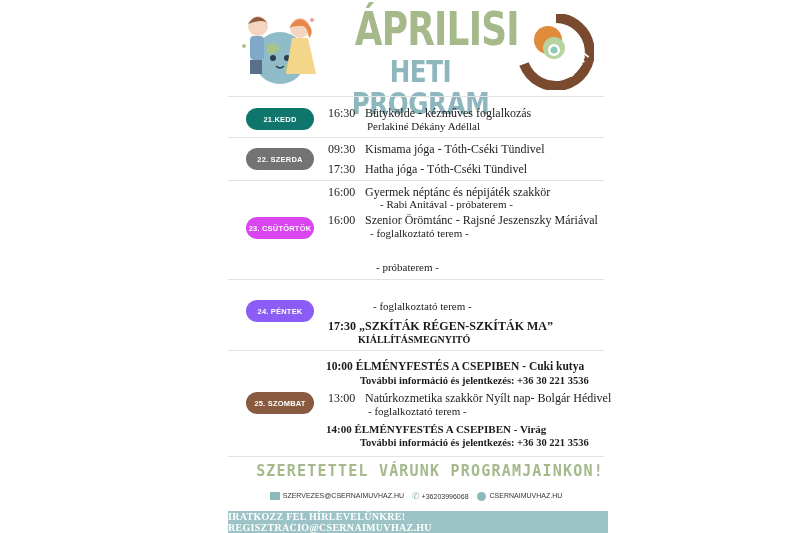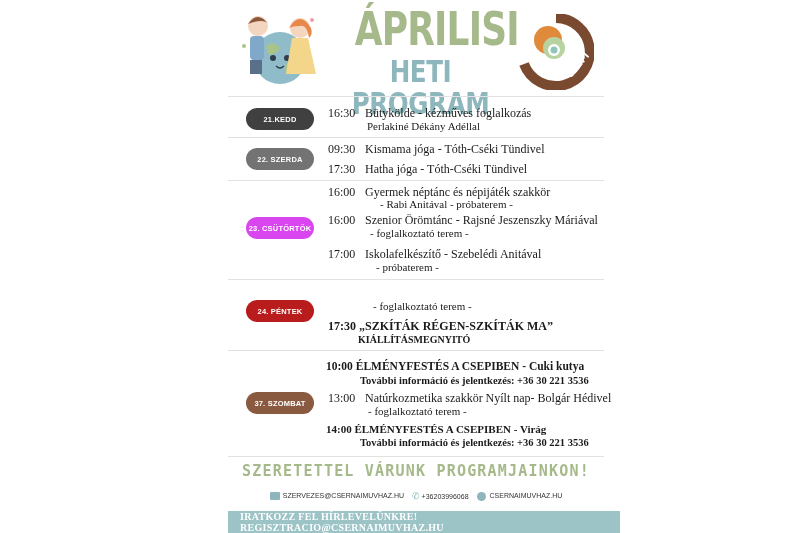--- a/index.html
+++ b/index.html
@@ -15,24 +15,24 @@
 
   
   .sep { position:absolute; left:0; width:376px; height:1px; background:#e2e2e2; }
   .pill { position:absolute; left:18px; width:68px; height:22px; border-radius:11px; color:#fff; font-family:"Liberation Sans", sans-serif; font-size:7.5px; font-weight:bold; display:flex; align-items:center; justify-content:center; letter-spacing:0.2px; }
   .ev { position:absolute; left:100px; font-size:12px; line-height:13px; white-space:nowrap; }
   .ev .t { display:inline-block; min-width:34px; }
   .ev.bold { font-weight:bold; }
   .sub { position:absolute; font-size:11px; line-height:13px; white-space:nowrap; }
 
   
-  .slogan { position:absolute; left:0; top:462px; width:376px; text-align:center; font-family:"DejaVu Sans Mono", monospace; font-weight:bold; font-size:15px; color:#a5b98a; letter-spacing:1.2px; }
+  .slogan { position:absolute; left:0; top:462px; width:376px; text-align:right; font-family:"DejaVu Sans Mono", monospace; font-weight:bold; font-size:15px; color:#a5b98a; letter-spacing:1.2px; }
   .contacts { position:absolute; left:0; top:491px; width:376px; display:flex; justify-content:center; align-items:center; gap:8px; font-family:"Liberation Sans", sans-serif; font-size:7px; color:#333; }
   .contacts span.ic { display:inline-block; width:10px; height:8px; margin-right:3px; vertical-align:middle; }
-  .banner { position:absolute; left:0; top:511px; width:380px; height:22px; background:#9cc3c5; color:#fff; font-family:"Liberation Serif", serif; font-weight:bold; font-size:10px; display:flex; align-items:center; justify-content:center; letter-spacing:0.3px;padding-left:12px; }
+  .banner { position:absolute; left:0; top:511px; width:380px; height:22px; background:#9cc3c5; color:#fff; font-family:"Liberation Serif", serif; font-weight:bold; font-size:10px; display:flex; align-items:center; justify-content:center; letter-spacing:0.3px; }
 </style>
 </head>
 <body>
 
 <div class="poster">
 
   <div class="header">
     <svg class="kids" viewBox="0 0 88 86">
       <circle cx="44" cy="52" r="26" fill="#8fbcc8"></circle>
       <path d="M30 40 q8 -6 14 2 q-4 8 -12 6z M50 58 q8 -4 12 4 q-6 8 -14 2z" fill="#a9c48a"></path>
@@ -58,50 +58,49 @@
       <circle cx="30" cy="26" r="14" fill="#e08a3c"></circle>
       <circle cx="36" cy="34" r="11" fill="#b7d3a0"></circle>
       <circle cx="36" cy="36" r="6" fill="#fff"></circle>
       <circle cx="36" cy="36" r="3.5" fill="#8cc7b8"></circle>
       <text x="46" y="62" font-size="9" font-weight="bold" fill="#fff" font-family="DejaVu Sans, sans-serif" transform="rotate(-50 52 56)">CSEPI</text>
     </svg>
   </div>
 
   <div class="sep" style="top:96px"></div>
 
-  <div class="pill" style="top:108px;background:#404040">21.KEDD</div>
+  <div class="pill" style="top:108px;background:#0f766e">21.KEDD</div>
   <div class="ev" style="top:107px"><span class="t">16:30</span> <span>Bütykölde - kézműves foglalkozás</span></div>
   <div class="sub" style="left:139px;top:120px">Perlakiné Dékány Adéllal</div>
 
   <div class="sep" style="top:137px"></div>
 
   <div class="pill" style="top:148px;background:#737373">22. SZERDA</div>
   <div class="ev" style="top:143px"><span class="t">09:30</span> <span>Kismama jóga - Tóth-Cséki Tündivel</span></div>
   <div class="ev" style="top:163px"><span class="t">17:30</span> <span>Hatha jóga - Tóth-Cséki Tündivel</span></div>
 
   <div class="sep" style="top:180px"></div>
 
   <div class="pill" style="top:217px;background:#d946ef">23. CSÜTÖRTÖK</div>
   <div class="ev" style="top:186px"><span class="t">16:00</span> <span>Gyermek néptánc és népijáték szakkör</span></div>
   <div class="sub" style="left:152px;top:198px">- Rabi Anitával - próbaterem -</div>
   <div class="ev" style="top:214px"><span class="t">16:00</span> <span>Szenior Örömtánc - Rajsné Jeszenszky Máriával</span></div>
   <div class="sub" style="left:142px;top:227px">- foglalkoztató terem -</div>
-  <div class="ev" style="top:248px"><span class="t">17:00</span> <span>Iskolafelkészítő - Szebelédi Anitával</span></div>
   <div class="sub" style="left:148px;top:261px">- próbaterem -</div>
 
   <div class="sep" style="top:279px"></div>
 
-  <div class="pill" style="top:300px;background:#b91c1c">24. PÉNTEK</div>
+  <div class="pill" style="top:300px;background:#8b5cf6">24. PÉNTEK</div>
   <div class="sub" style="left:145px;top:300px">- foglalkoztató terem -</div>
   <div class="ev bold" style="top:320px;font-size:12px"><span>17:30</span> <span>„SZKÍTÁK RÉGEN-SZKÍTÁK MA”</span></div>
   <div class="sub" style="left:130px;top:333px;font-weight:bold;font-size:10px">KIÁLLÍTÁSMEGNYITÓ</div>
 
   <div class="sep" style="top:350px"></div>
 
-  <div class="pill" style="top:392px;background:#8a5a40">37. SZOMBAT</div>
+  <div class="pill" style="top:392px;background:#8a5a40">25. SZOMBAT</div>
   <div class="ev bold" style="top:360px;left:98px;font-size:11.5px"><span>10:00</span> <span>ÉLMÉNYFESTÉS A CSEPIBEN - Cuki kutya</span></div>
   <div class="sub" style="left:132px;top:374px;font-weight:bold;font-size:10.5px">További információ és jelentkezés: +36 30 221 3536</div>
   <div class="ev" style="top:392px"><span class="t">13:00</span> <span>Natúrkozmetika szakkör  Nyílt nap- Bolgár Hédivel</span></div>
   <div class="sub" style="left:140px;top:405px">- foglalkoztató terem -</div>
   <div class="ev bold" style="top:423px;left:98px;font-size:11px"><span>14:00</span> <span>ÉLMÉNYFESTÉS A CSEPIBEN - Virág</span></div>
   <div class="sub" style="left:132px;top:436px;font-weight:bold;font-size:10.5px">További információ és jelentkezés: +36 30 221 3536</div>
 
   <div class="sep" style="top:456px"></div>
 
   <div class="slogan">SZERETETTEL VÁRUNK PROGRAMJAINKON!</div>

